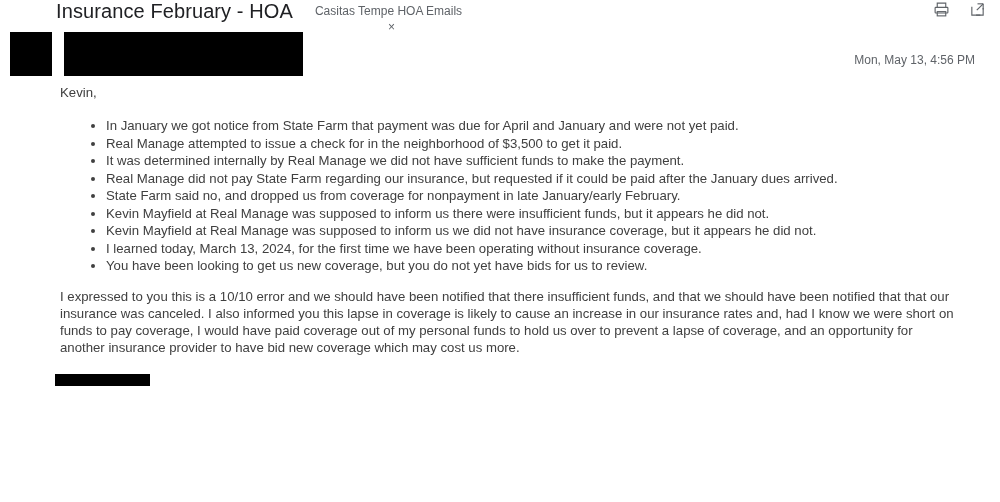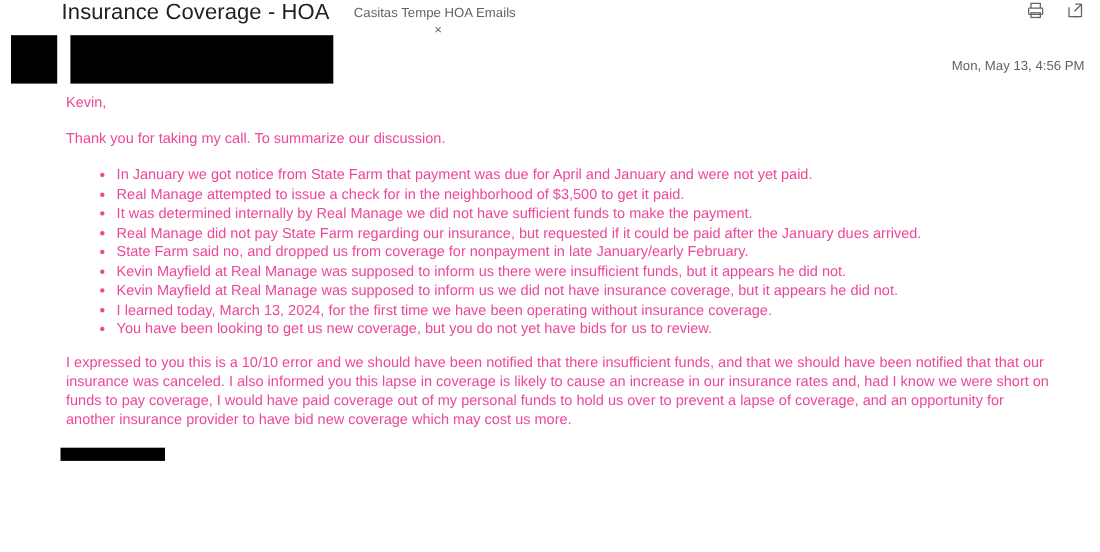--- a/index.html
+++ b/index.html
@@ -85,34 +85,34 @@
   .sender-redact {
     position: absolute;
     left: 64px;
     top: 0px;
     width: 239px;
     height: 44px;
     background: #000000;
   }
   .timestamp {
     position: absolute;
-    right: 14px;
+    right: 25px;
     top: 20px;
     font-size: 12px;
     line-height: 16px;
     color: #5f6368;
     white-space: nowrap;
   }
 
   
   .body {
     padding: 0 40px 0 60px;
     font-size: 13.2px;
     line-height: 17px;
-    color: #ec4899;
+    color: #404040;
   }
   .body p {
     margin: 0 0 16px 0;
   }
   .greeting { margin-bottom: 16px; }
   .body ul {
     margin: 0 0 14px 0;
     padding-left: 46px;
     list-style: disc;
   }
@@ -126,21 +126,21 @@
     margin: 18px 0 0 55px;
     width: 95px;
     height: 12px;
     background: #000000;
   }
 </style>
 </head>
 <body>
 
 <div class="header">
-  <div class="subject">Insurance Coverage - HOA</div>
+  <div class="subject">Insurance February - HOA</div>
   <div class="label-chip">
     <span>Casitas Tempe HOA Emails</span>
     <span class="chip-x">×</span>
   </div>
 
   <div class="header-actions">
     <span class="icon-btn">
       <svg width="17" height="17" viewBox="0 0 24 24" fill="none" stroke="currentColor" stroke-width="1.6">
         <path d="M6 9V3h12v6"></path>
         <rect x="3" y="9" width="18" height="8" rx="1"></rect>
@@ -160,21 +160,20 @@
 </div>
 
 <div class="sender-row">
   <div class="avatar-redact"></div>
   <div class="sender-redact"></div>
   <div class="timestamp">Mon, May 13, 4:56 PM</div>
 </div>
 
 <div class="body">
   <p class="greeting">Kevin,</p>
-  <p>Thank you for taking my call.  To summarize our discussion.</p>
 
   <ul>
     <li>In January we got notice from State Farm that payment was due for April and January and were not yet paid.</li>
     <li>Real Manage attempted to issue a check for in the neighborhood of $3,500 to get it paid.</li>
     <li>It was determined internally by Real Manage we did not have sufficient funds to make the payment.</li>
     <li>Real Manage did not pay State Farm regarding our insurance, but requested if it could be paid after the January dues arrived.</li>
     <li>State Farm said no, and dropped us from coverage for nonpayment in late January/early February.</li>
     <li>Kevin Mayfield at Real Manage was supposed to inform us there were insufficient funds, but it appears he did not.</li>
     <li>Kevin Mayfield at Real Manage was supposed to inform us we did not have insurance coverage, but it appears he did not.</li>
     <li>I learned today, March 13, 2024, for the first time we have been operating without insurance coverage.</li>

